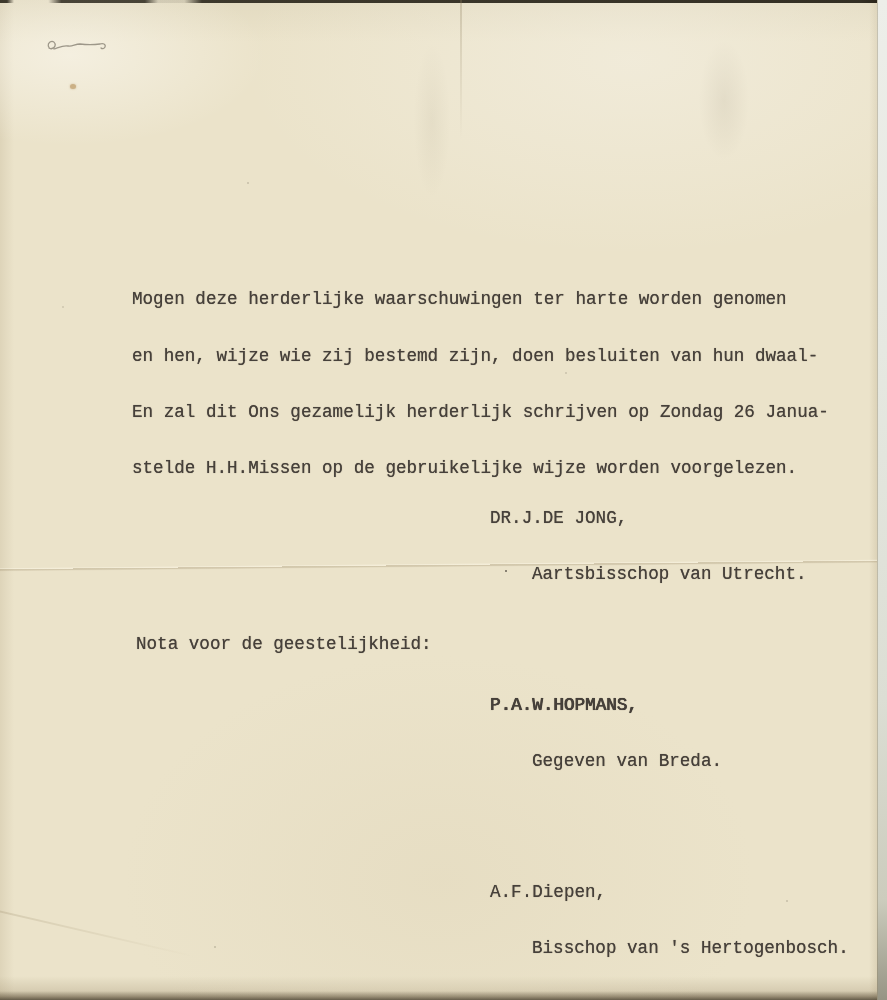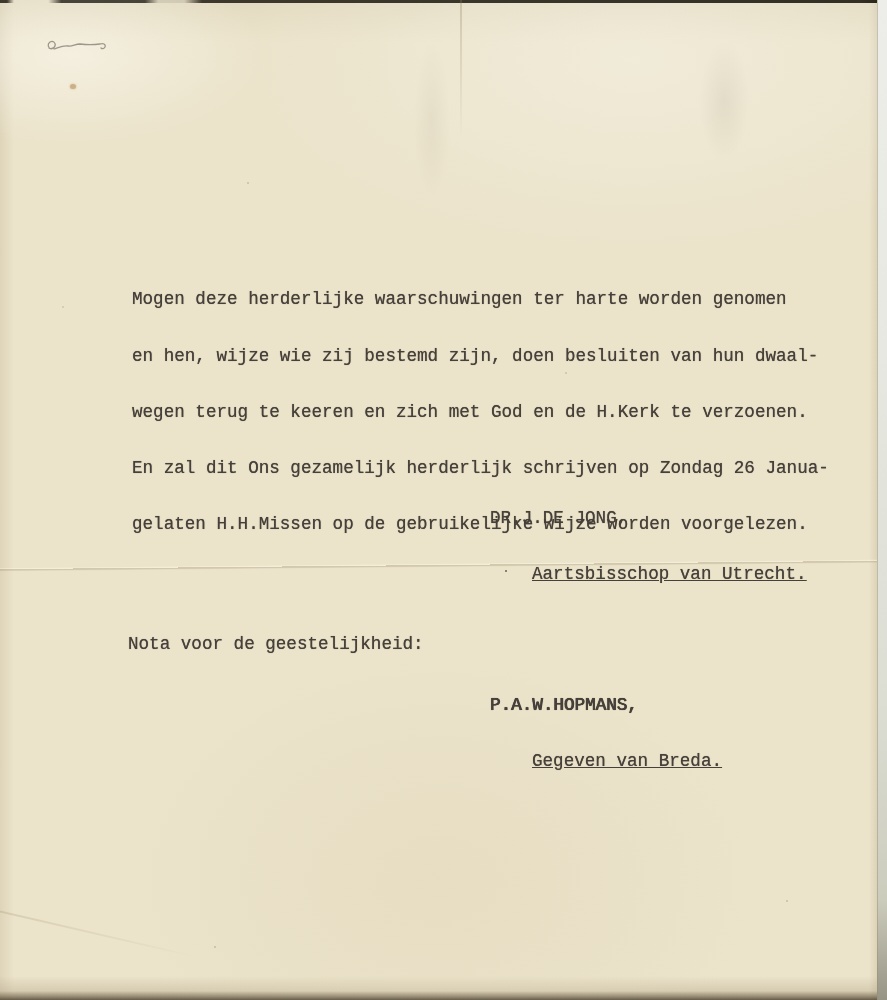--- a/index.html
+++ b/index.html
@@ -78,23 +78,23 @@
   .text{
     position:absolute;
     font-size:17.6px;line-height:18.7px;
     color:#46403a;letter-spacing:0;
     text-shadow:0 0 0.7px rgba(60,53,45,0.8);
     white-space:pre;
   }
   .para1{left:132px;top:253px;}
   .dateline{left:132px;top:397px;}
   .sigs{left:490px;top:434px;}
-  .sig-title{padding-left:42px;text-decoration:underline;}
+  .sig-title{padding-left:42px;}
   .heavy{text-shadow:0.6px 0 0 #46403a, -0.3px 0 0 rgba(70,64,56,0.8), 0 0 0.8px rgba(60,53,45,0.9);}
-  .nota{left:128px;top:635px;}
+  .nota{left:136px;top:635px;}
   .para2{left:132px;top:670px;}
 </style>
 </head>
 <body>
 
 <div class="scan">
   <div class="paper">
 
     <div class="edge-top"></div>
     <div class="crease-v"></div>
@@ -109,34 +109,37 @@
     <div class="spot speck s1"></div>
     <div class="spot speck s2"></div>
     <div class="spot speck s3"></div>
     <div class="spot speck s4"></div>
     <div class="spot speck s5"></div>
     <div class="spot speck s6"></div>
 
     <div class="text para1">
       <div>Mogen deze herderlijke waarschuwingen ter harte worden genomen</div>
       <div>en hen, wijze wie zij bestemd zijn, doen besluiten van hun dwaal-</div>
-      <div>wegen terug te keeren en zich met God en de H.Kerk te verzoenen.</div>
       <div>En zal dit Ons gezamelijk herderlijk schrijven op Zondag 26 Janua-</div>
-      <div>gelaten H.H.Missen op de gebruikelijke wijze worden voorgelezen.</div>
+      <div>stelde H.H.Missen op de gebruikelijke wijze worden voorgelezen.</div>
     </div>
 
 
     <div class="text sigs">
       <div>
         <div class="sig-name">DR.J.DE JONG,</div>
         <div class="sig-title">Aartsbisschop van Utrecht.</div>
       </div>
       <div>
         <div class="sig-name heavy">P.A.W.HOPMANS,</div>
         <div class="sig-title">Gegeven van Breda.</div>
+      </div>
+      <div>
+        <div class="sig-name">A.F.Diepen,</div>
+        <div class="sig-title">Bisschop van 's Hertogenbosch.</div>
       </div>
       
       
     </div>
 
     <div class="text nota">Nota voor de geestelijkheid:</div>
 
     <div class="text para2">
     </div>
 

